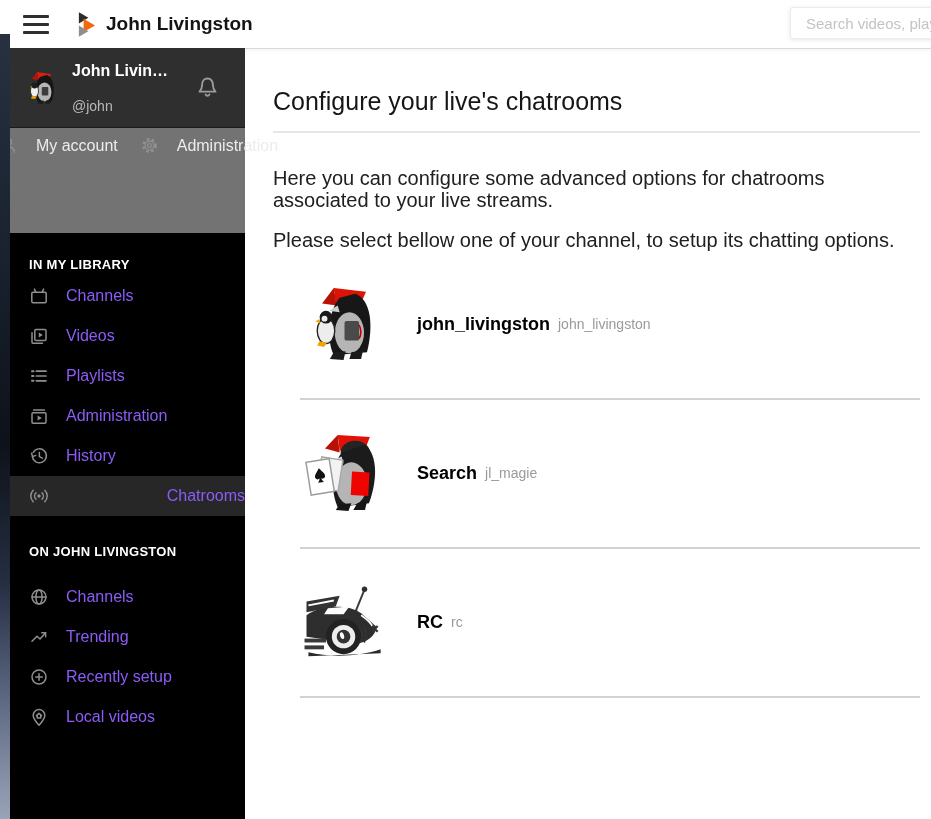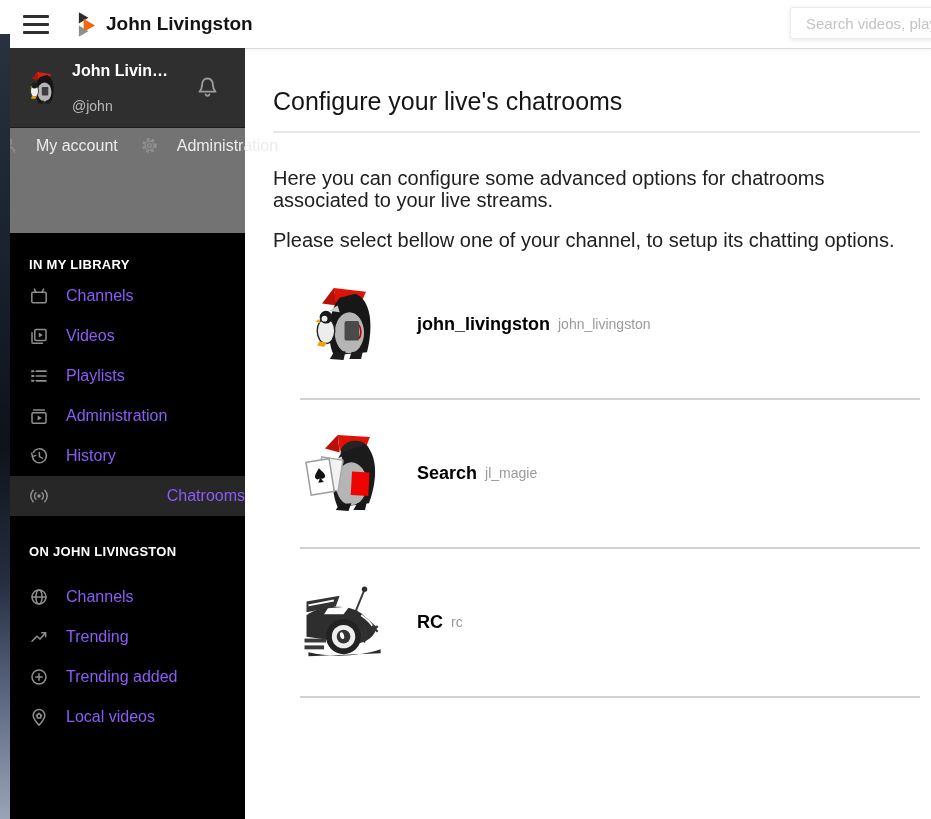--- a/index.html
+++ b/index.html
@@ -249,21 +249,21 @@
         <span>Trending</span>
       </div>
 
       <div class="menu-item">
         <span class="mi-icon">
           <svg class="oicon" width="20" height="20" viewBox="0 0 20 20">
             <circle cx="10" cy="10" r="7"></circle>
             <path d="M10,6.8 L10,13.2 M6.8,10 L13.2,10"></path>
           </svg>
         </span>
-        <span>Trending added</span>
+        <span>Recently setup</span>
       </div>
 
       <div class="menu-item">
         <span class="mi-icon">
           <svg class="oicon" width="20" height="20" viewBox="0 0 20 20">
             <path d="M10,18.3 C6.4,14.1 4.2,11.3 4.2,8.4 A5.8,5.8 0 0 1 15.8,8.4 C15.8,11.3 13.6,14.1 10,18.3 Z"></path>
             <polyline points="7.4,8.6 10,6.4 12.6,8.6" fill="none"></polyline>
             <path d="M8.3,8.6 L8.3,10.9 L11.7,10.9 L11.7,8.6"></path>
           </svg>
         </span>

